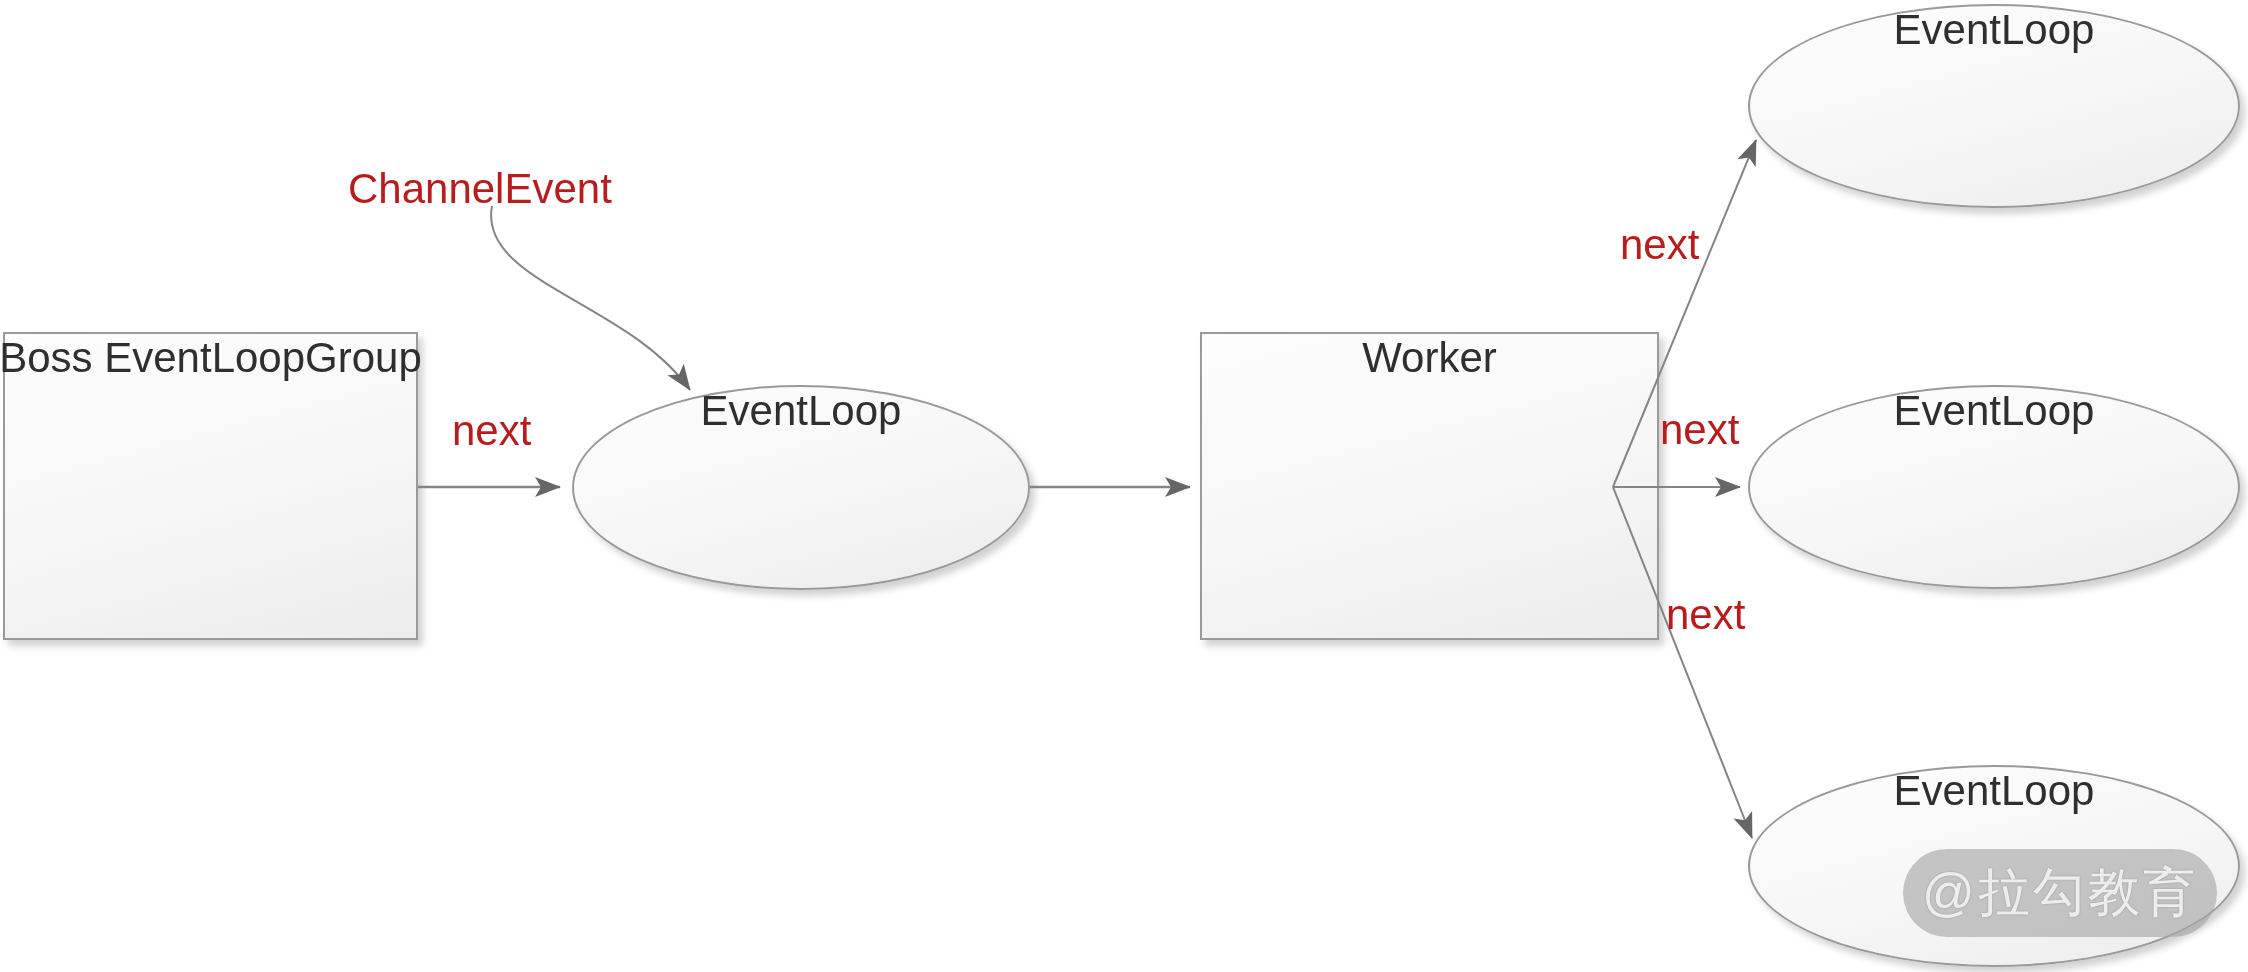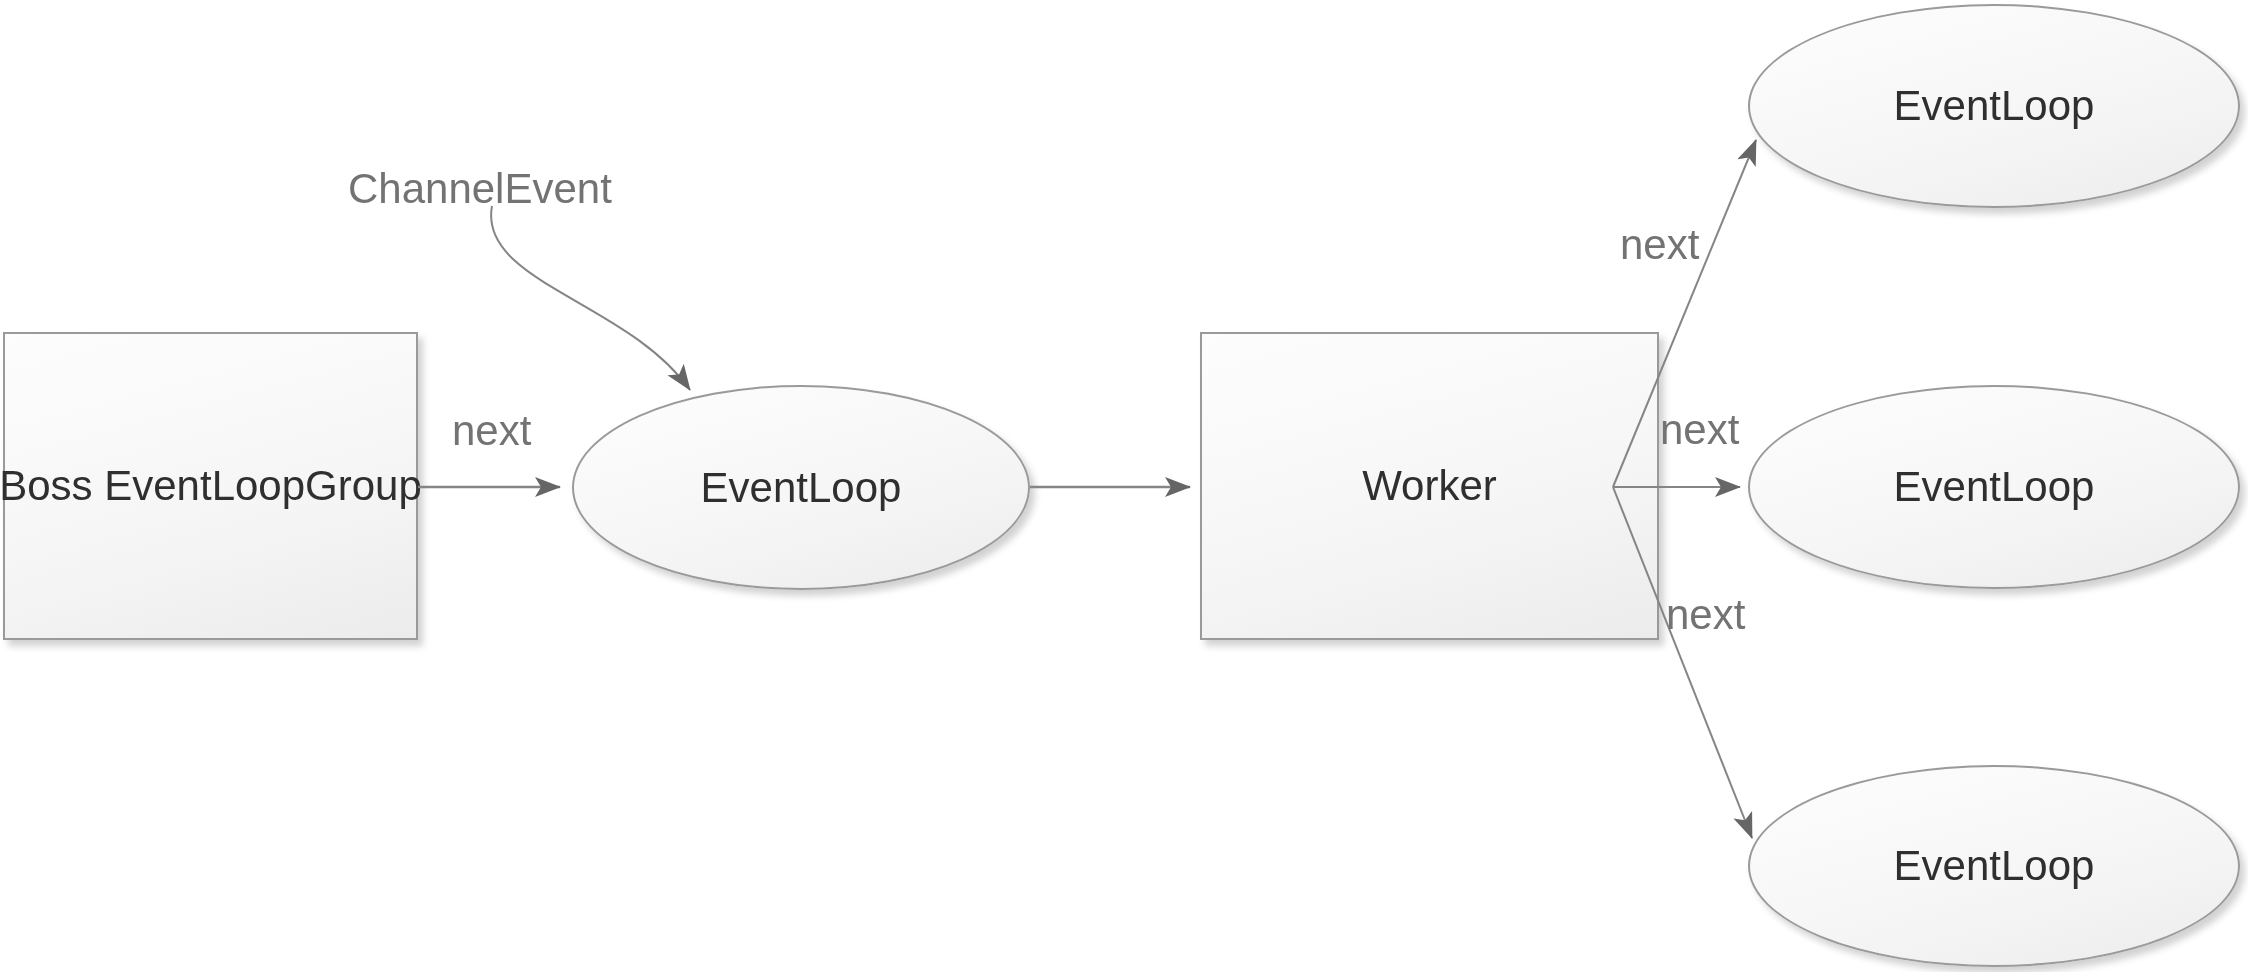--- a/index.html
+++ b/index.html
@@ -20,21 +20,20 @@
     position: absolute;
     left: 0; top: 0;
     width: 2248px;
     height: 972px;
     z-index: 2;
   }
   .node {
     position: absolute;
     box-sizing: border-box;
     display: flex;
-    align-items: center;
     justify-content: center;
     text-align: center;
     background: linear-gradient(165deg, #fdfdfd 0%, #f6f6f6 55%, #ececec 100%);
     border: 2px solid #9a9a9a;
     box-shadow: 5px 6px 7px rgba(0,0,0,0.18);
     font-size: 42px;
     line-height: 48px;
     color: #2f2f2f;
     z-index: 1;
   }
@@ -46,21 +45,21 @@
     z-index: 4;
     white-space: nowrap;
   }
   .node .node-label .line {
     display: block;
   }
   .edge-label {
     position: absolute;
     font-size: 42px;
     line-height: 46px;
-    color: #737373;
+    color: #b91c1c;
     white-space: nowrap;
     z-index: 2;
     text-align: right;
   }
   .watermark {
     position: absolute;
     left: 1903px;
     top: 849px;
     width: 314px;
     height: 88px;
@@ -140,14 +139,17 @@
   <span class="edge-label label-channel-event">ChannelEvent</span>
 
   <span class="edge-label label-next-boss">next</span>
 
   <span class="edge-label label-next-top">next</span>
 
   <span class="edge-label label-next-middle">next</span>
 
   <span class="edge-label label-next-bottom">next</span>
 
+  <div class="watermark">
+    <span class="wm-text">@拉勾教育</span>
+  </div>
 
 </div>
 
 </body></html>

